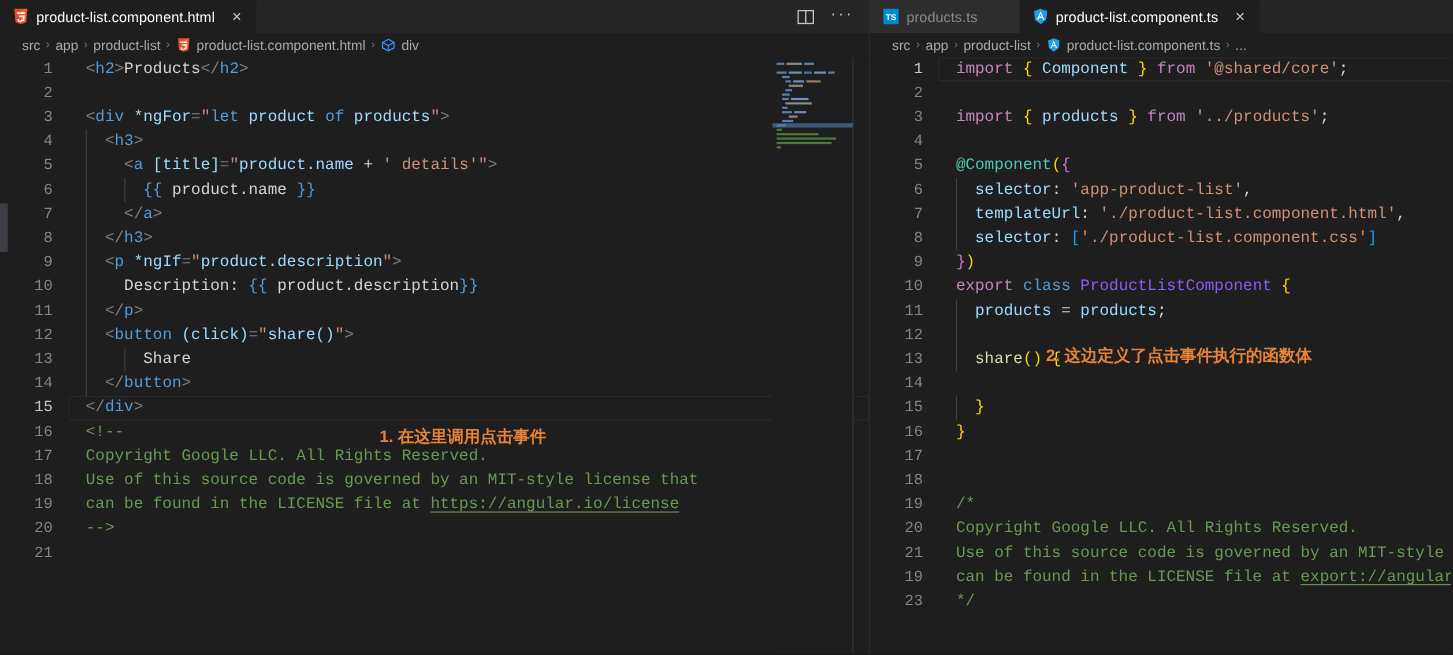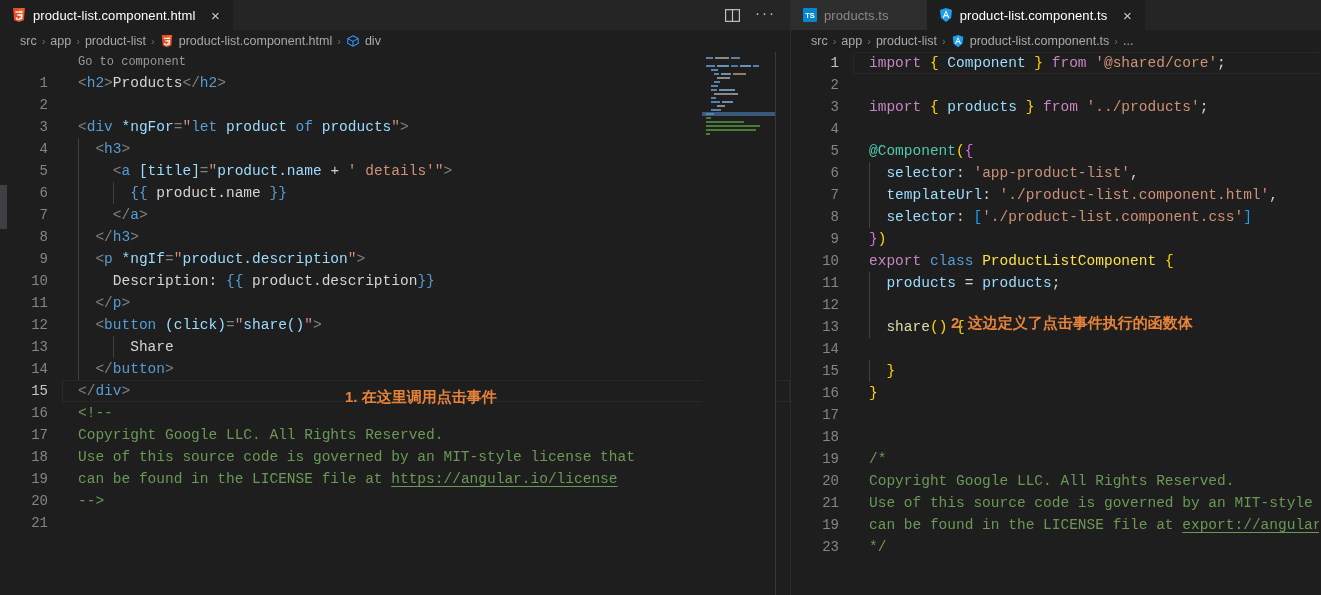--- a/index.html
+++ b/index.html
@@ -193,21 +193,21 @@
 
   
   .t-punct     { color: #808080; }
   .t-tag       { color: #569cd6; }
   .t-attr      { color: #9cdcfe; }
   .t-str       { color: #ce9178; }
   .t-text      { color: #d4d4d4; }
   .t-comment   { color: #6a9955; }
   .t-kw        { color: #c586c0; }
   .t-kw2       { color: #569cd6; }
-  .t-type      { color: #fde047; }
+  .t-type      { color: #8b5cf6; }
   .t-fn        { color: #dcdcaa; }
   .t-var       { color: #9cdcfe; }
   .t-op        { color: #d4d4d4; }
   .t-brace     { color: #ffd700; }
   .t-brace2    { color: #da70d6; }
   .t-brace3    { color: #179fff; }
   .t-interp    { color: #569cd6; }
   .t-deco      { color: #4ec9b0; }
 
   .t-link {
@@ -349,23 +349,20 @@
           <path d="M8 2 14 5.2v5.6L8 14 2 10.8V5.2z" fill="none" stroke="#3794ff" stroke-width="1.2"></path>
           <path d="M2.2 5.3 8 8.4l5.8-3.1M8 8.4V14" fill="none" stroke="#3794ff" stroke-width="1.2"></path>
         </svg>
         <span>div</span>
       </span>
     </div>
 
     <div class="code-area">
       <div class="code-scroll">
 
-        <div class="codelens">
-          <span class="cl-link">Go to component</span>
-        </div>
 
         <div class="line">
           <span class="gutter">1</span>
           <span class="content"><span class="t-punct">&lt;</span><span class="t-tag">h2</span><span class="t-punct">&gt;</span><span class="t-text">Products</span><span class="t-punct">&lt;/</span><span class="t-tag">h2</span><span class="t-punct">&gt;</span></span>
         </div>
 
         <div class="line">
           <span class="gutter">2</span>
           <span class="content"></span>
         </div>

